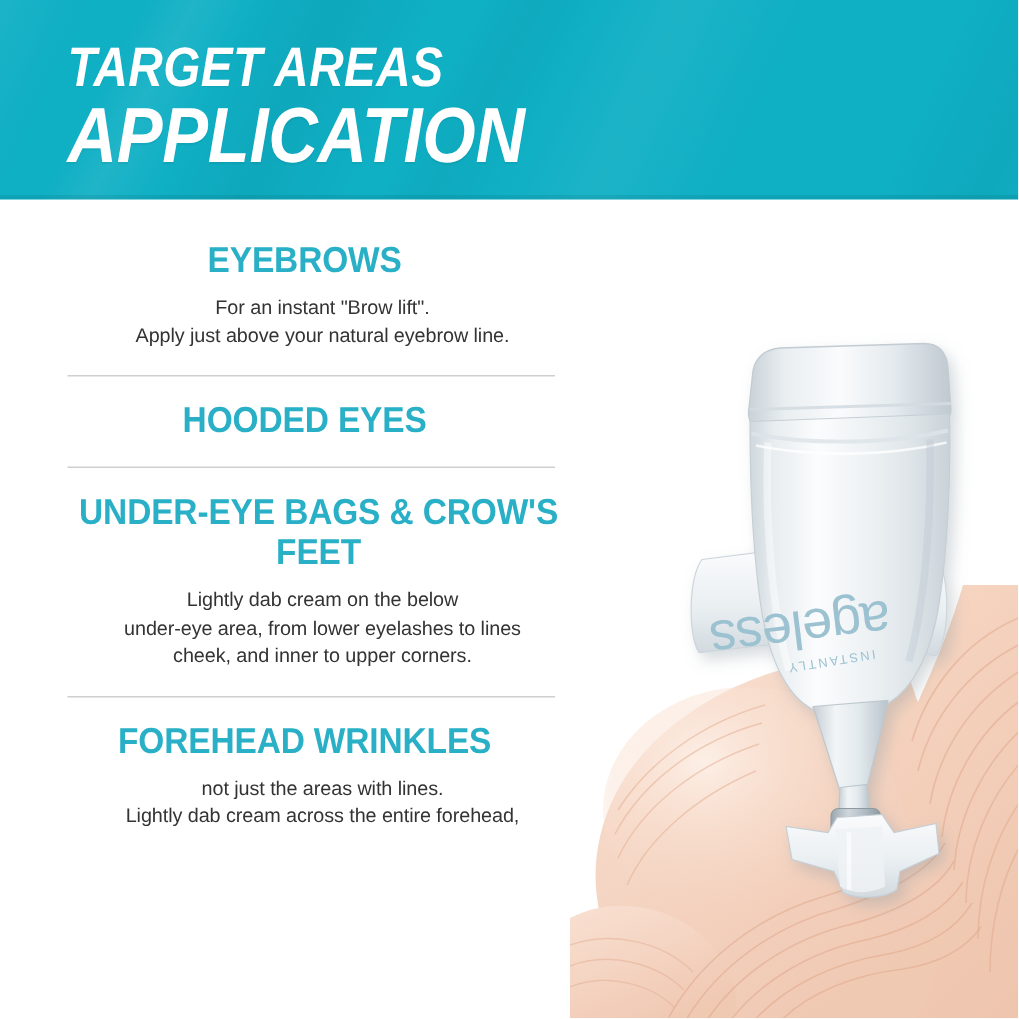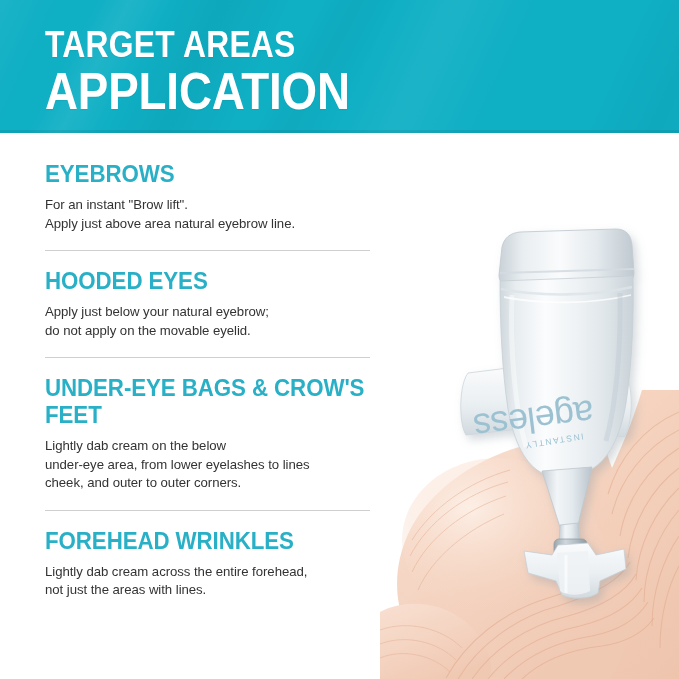--- a/index.html
+++ b/index.html
@@ -21,20 +21,21 @@
 
   
   .banner {
     position: absolute;
     left: 0;
     top: 0;
     width: 679px;
     height: 133px;
     background: #0fafc4;
     overflow: hidden;
+    font-style: italic;
   }
   .banner-texture {
     position: absolute;
     inset: -40px -40px;
     background:
       linear-gradient(115deg,
         rgba(255,255,255,0.00) 0%,
         rgba(255,255,255,0.05) 7%,
         rgba(255,255,255,0.00) 14%,
         rgba(0,0,0,0.00) 26%,
@@ -101,20 +102,21 @@
     text-shadow: 0 1px 1px rgba(0,0,0,0.06);
   }
 
   
   .content {
     position: absolute;
     left: 45px;
     top: 160px;
     width: 340px;
     z-index: 5;
+    text-align: center;
   }
   .section { position: relative; }
   .sec-title {
     color: #29b0c6;
     font-family: "Liberation Sans Narrow", "Liberation Sans", sans-serif;
     font-weight: bold;
     font-size: 24px;
     line-height: 27px;
     letter-spacing: -0.1px;
     transform: scaleX(0.93);
@@ -365,47 +367,43 @@
       <div class="logo-ageless">ageless</div>
     </div>
   </div>
 
   <div class="content">
 
     <div class="section">
       <h2 class="sec-title">EYEBROWS</h2>
       <p class="sec-body">
         <span>For an instant "Brow lift".</span>
-        <span>Apply just above area natural eyebrow line.</span>
+        <span>Apply just above your natural eyebrow line.</span>
       </p>
     </div>
     <div class="divider"></div>
 
     <div class="section">
       <h2 class="sec-title">HOODED EYES</h2>
-      <p class="sec-body">
-        <span>Apply just below your natural eyebrow;</span>
-        <span>do not apply on the movable eyelid.</span>
-      </p>
     </div>
     <div class="divider"></div>
 
     <div class="section">
       <h2 class="sec-title two-line">UNDER-EYE BAGS &amp; CROW'S FEET</h2>
       <p class="sec-body">
         <span>Lightly dab cream on the below</span>
         <span>under-eye area, from lower eyelashes to lines</span>
-        <span>cheek, and outer to outer corners.</span>
+        <span>cheek, and inner to upper corners.</span>
       </p>
     </div>
     <div class="divider"></div>
 
     <div class="section">
       <h2 class="sec-title">FOREHEAD WRINKLES</h2>
       <p class="sec-body">
+        <span>not just the areas with lines.</span>
         <span>Lightly dab cream across the entire forehead,</span>
-        <span>not just the areas with lines.</span>
       </p>
     </div>
 
   </div>
 
 </div>
 
 </body></html>

